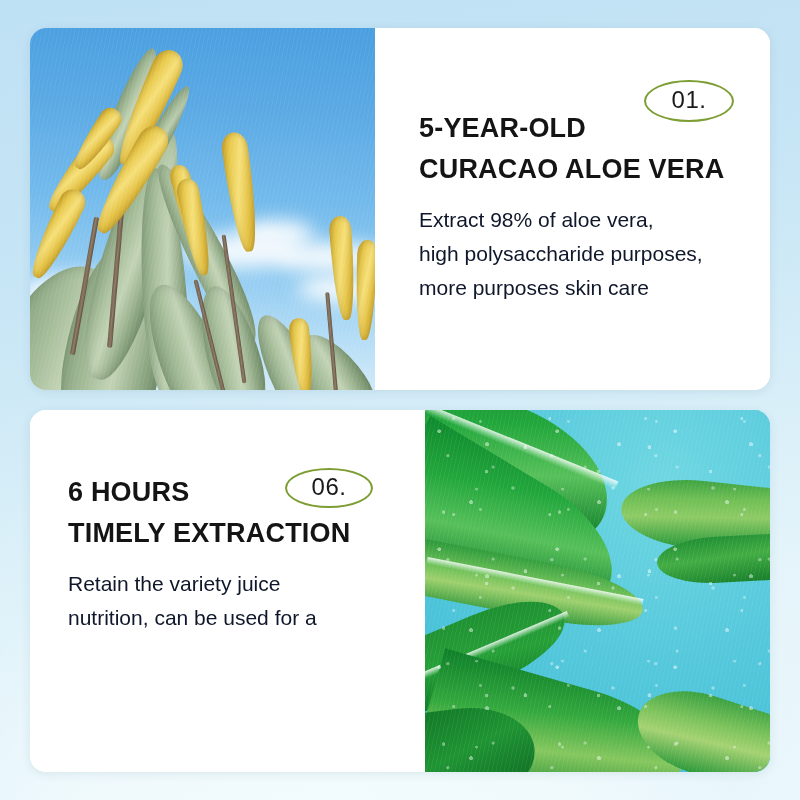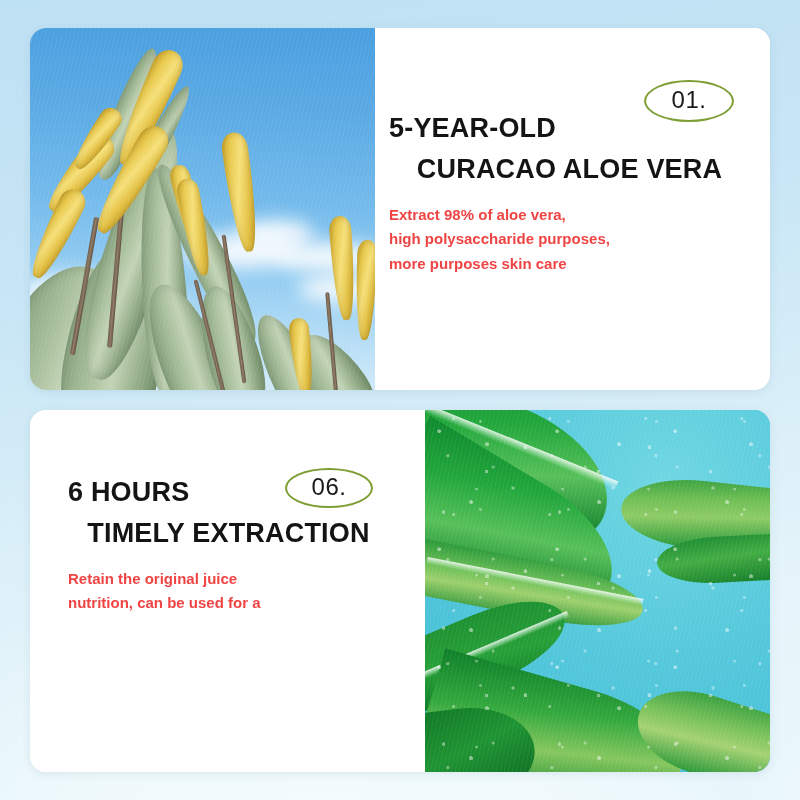--- a/index.html
+++ b/index.html
@@ -61,38 +61,38 @@
     height: 100%;
     background: #ffffff;
   }
 
   
   .text-wrap {
     position: absolute;
     left: 0;
     right: 0;
   }
-  .tw-top { left: 14px; top: 80px; right: 20px; }
+  .tw-top { left: 44px; top: 80px; right: 20px; }
   .tw-bottom { left: 38px; top: 62px; right: 36px; }
 
   .headline {
     color: #141414;
     font-size: 27px;
     font-weight: 700;
     letter-spacing: 0.2px;
     line-height: 1.52;
     white-space: nowrap;
   }
-  .headline .l2 { display: block; text-align: center; }
+  .headline .l2 { display: block; }
 
   .body-text {
     margin-top: 13px;
-    color: #ef4444;
-    font-size: 15px;
-    font-weight: 700;
+    color: #0f172a;
+    font-size: 21px;
+    font-weight: 400;
     line-height: 1.62;
   }
   .body-text .bl { display: block; white-space: nowrap; }
 
   
   .badge {
     position: absolute;
     display: flex;
     align-items: center;
     justify-content: center;
@@ -263,21 +263,21 @@
       <div class="badge badge-2">
         <span class="badge-text">06.</span>
       </div>
 
       <div class="text-wrap tw-bottom">
         <div class="headline">
           <span class="l1">6 HOURS</span>
           <span class="l2">TIMELY EXTRACTION</span>
         </div>
         <div class="body-text">
-          <span class="bl">Retain the original juice</span>
+          <span class="bl">Retain the variety juice</span>
           <span class="bl">nutrition, can be used for a</span>
         </div>
       </div>
     </div>
 
     <div class="photo">
       <div class="aqua"></div>
 
       <div class="gelleaf" style="left:-60px; top:-10px; width:250px; height:128px; transform:rotate(22deg); border-radius:0 50% 40% 0 / 0 60% 50% 0;"></div>
       <div class="gelleaf" style="left:-40px; top:60px; width:240px; height:110px; transform:rotate(31deg); border-radius:0 46% 44% 0 / 0 55% 52% 0;"></div>

